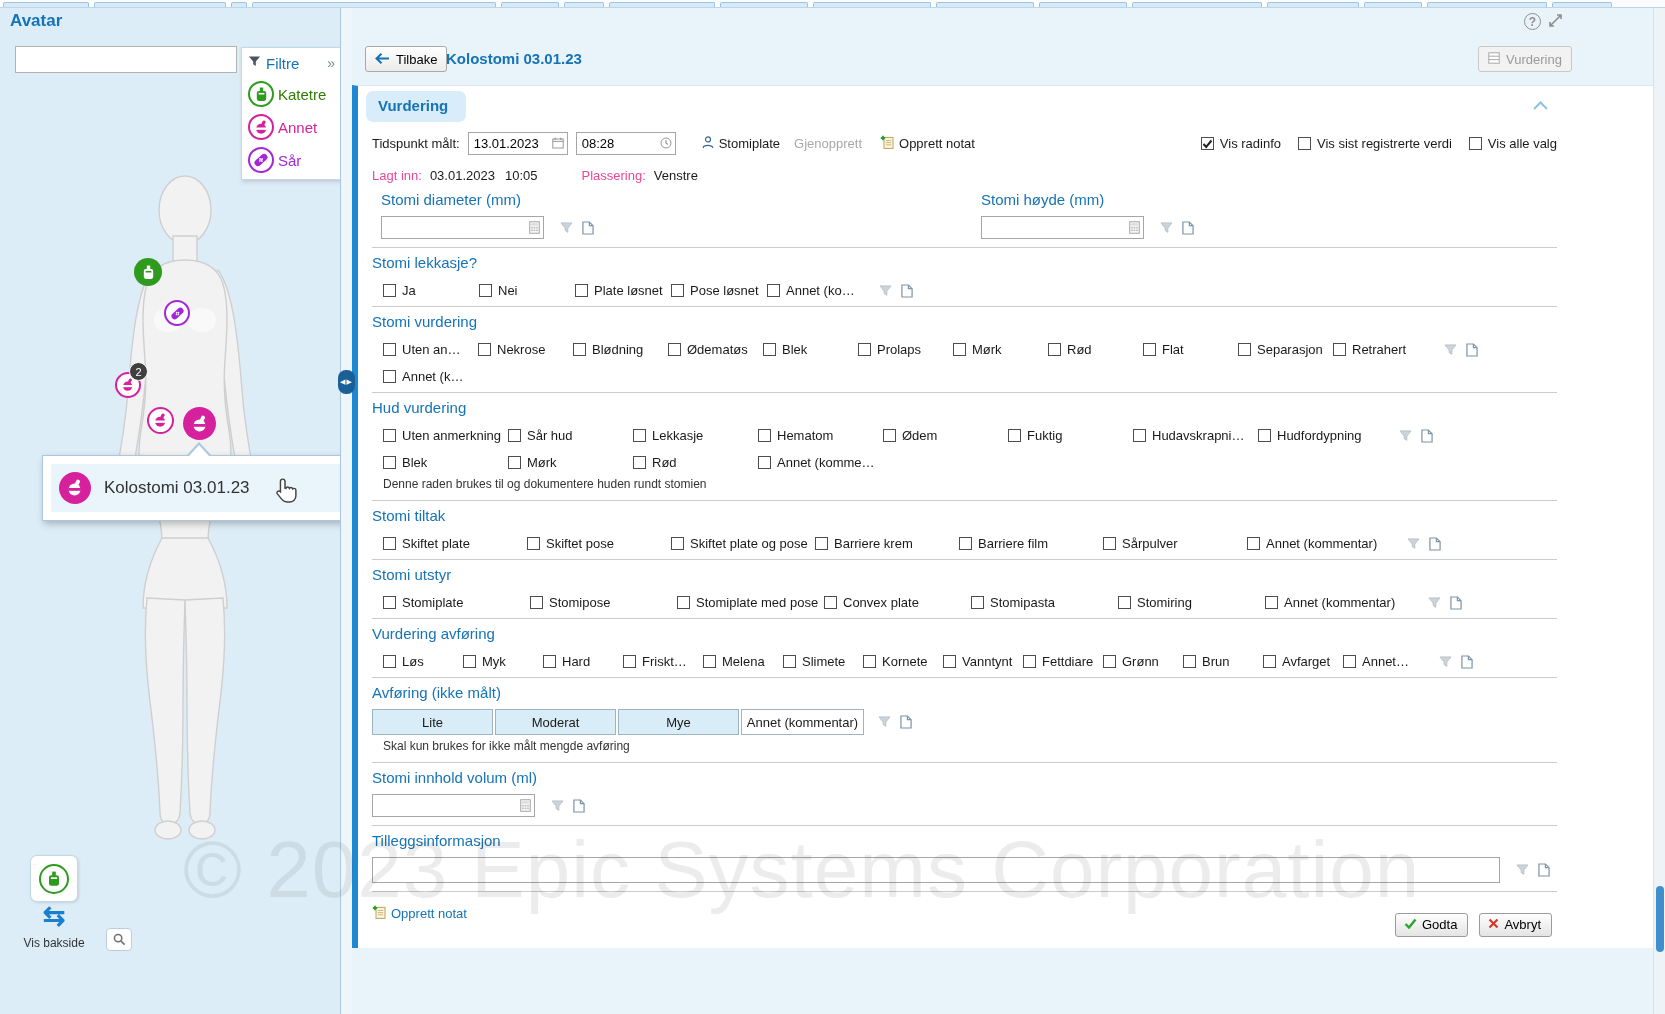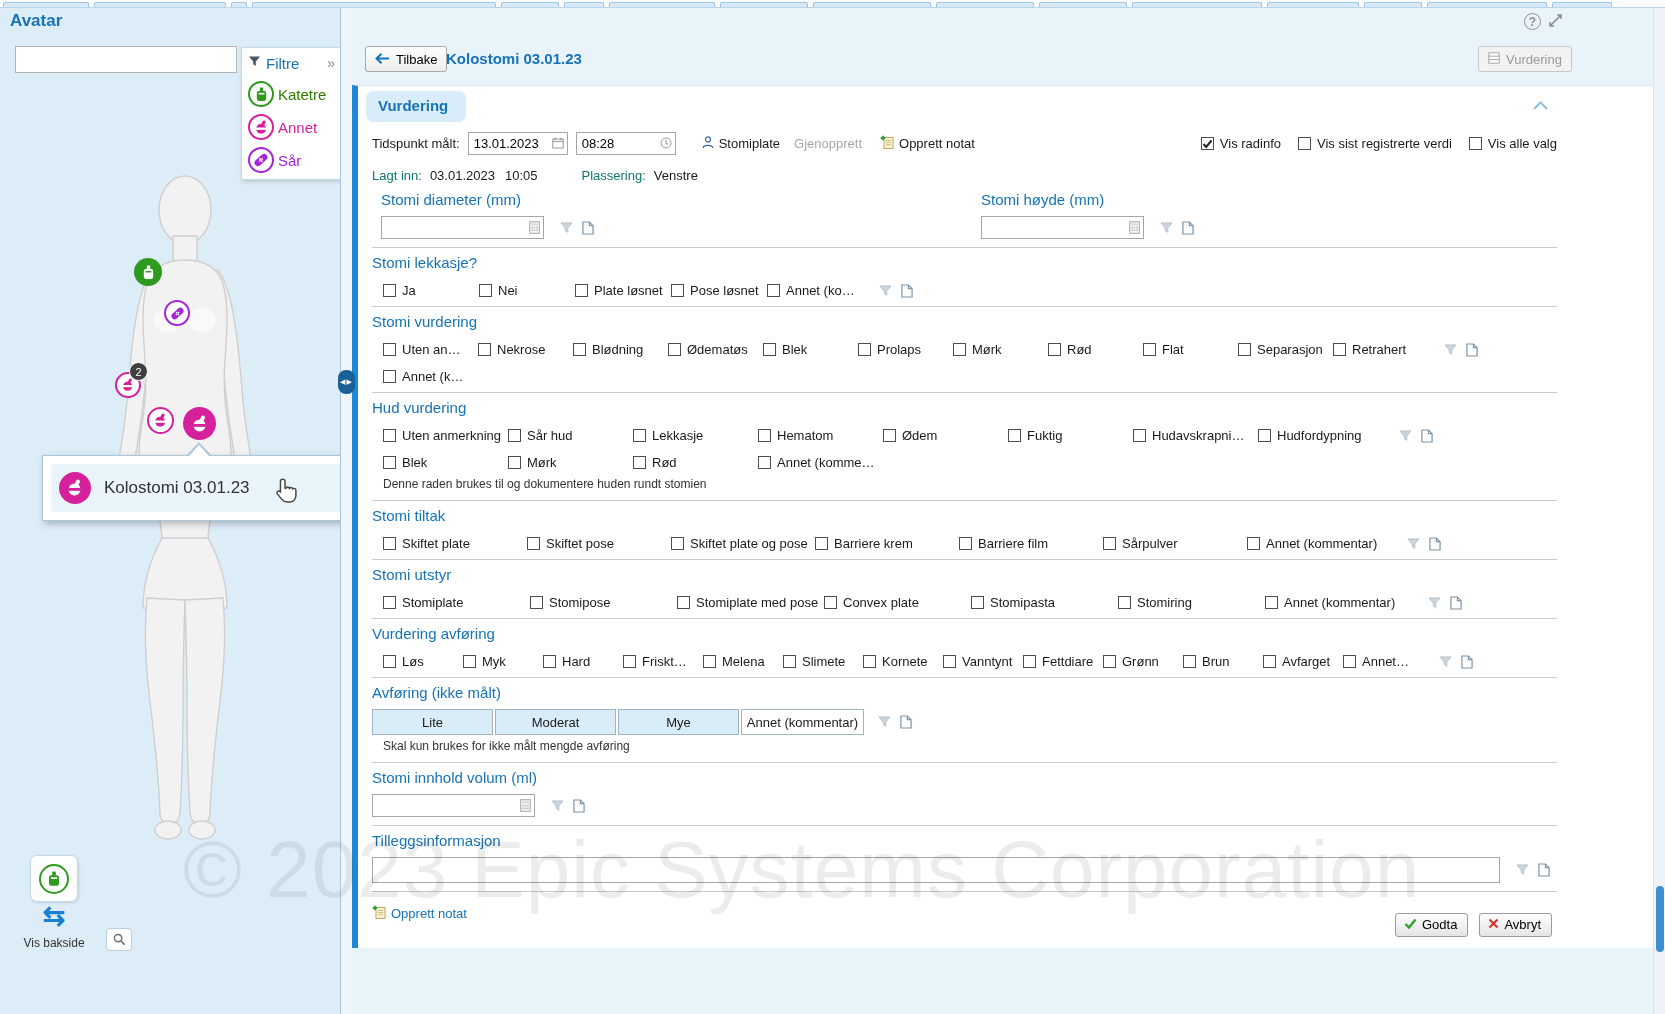--- a/index.html
+++ b/index.html
@@ -78,21 +78,21 @@
   .timerow{display:flex;align-items:center;margin:9px 96px 0 14px;}
   .tlabel{margin-right:8px;}
   .dtwrap{position:relative;margin-right:8px;}
   .dtwrap input{width:100px;height:23px;border:1px solid #a6a6a6;padding:0 4px 0 5px;font:13px "Liberation Sans",sans-serif;}
   .dticon{position:absolute;right:4px;top:5px;}
   .tool-link{display:inline-flex;align-items:center;gap:5px;margin-left:18px;cursor:pointer;}
   .graytext{color:#a8a8a8;margin-left:14px;}
   .vischecks{margin-left:auto;display:flex;gap:17px;align-items:center;}
 
   .inforow{display:flex;align-items:center;margin:13px 0 2px 14px;}
-  .glabel{color:#0f766e;margin-right:8px;}
+  .glabel{color:#ec4899;margin-right:8px;}
   .gval{margin-right:10px;}
   .sp42{width:34px;}
 
   #sections{margin-right:96px;}
   .section{margin-left:14px;border-bottom:1px solid #cbcbcb;padding:6px 0 8px;}
   .sec-title{color:#1673b6;font-size:15px;margin-bottom:8px;}
   .sec-note{font-size:12px;color:#333;margin:4px 0 1px 11px;}
   .halfrow{display:flex;border-bottom:1px solid #cbcbcb;margin-left:14px;}
   .halfrow .section{margin-left:9px;border-bottom:none;}
   .sec-diameter{width:591px;}

